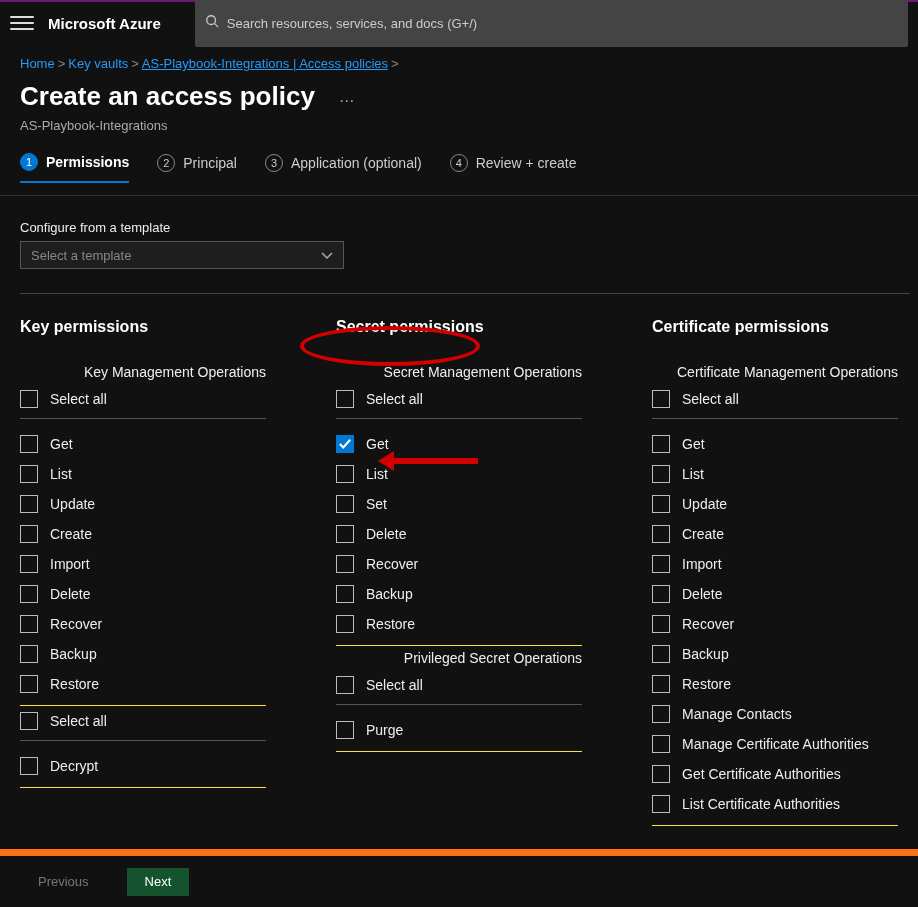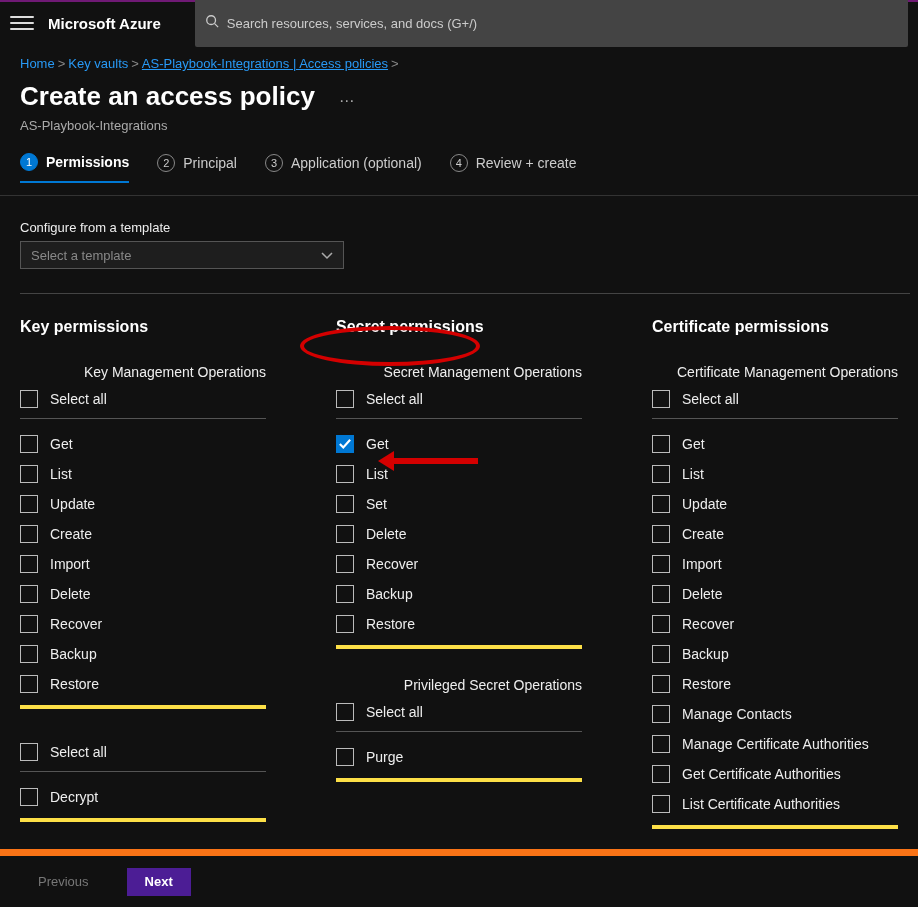--- a/index.html
+++ b/index.html
@@ -42,39 +42,39 @@
   .tmpl-label { font-size: 13px; color: #eee; margin-bottom: 6px; }
   .tmpl-select { width: 324px; height: 28px; background: #1e1e1e; border: 1px solid #555; display: flex; align-items: center; justify-content: space-between; padding: 0 10px; color: #888; font-size: 13px; cursor: pointer; }
   .tmpl-select svg { width: 12px; height: 8px; }
   .section-divider { border-bottom: 1px solid #444; margin: 24px 0 0 0; width: 890px; }
 
   
   .perm-grid { display: flex; gap: 70px; padding-top: 24px; }
   .perm-col { width: 260px; }
   .perm-col h2 { font-size: 16px; font-weight: 700; color: #fff; margin-bottom: 28px; position: relative; }
   .group-head { font-size: 14px; color: #eee; margin-top: 4px; margin-bottom: 4px; text-align: right; }
-  .group-items { border-bottom: 4px solid #fde047; padding-bottom: 6px; margin-bottom: 28px; }
+  .group-items { border-bottom: 1px solid #fde047; padding-bottom: 6px; margin-bottom: 0; }
   .sel-wrap { border-bottom: 1px solid #555; padding-bottom: 4px; margin-bottom: 10px; }
   .chk-row { display: flex; align-items: center; gap: 12px; height: 30px; cursor: pointer; }
   .chk-box { width: 18px; height: 18px; border: 1px solid #bbb; background: transparent; display: flex; align-items: center; justify-content: center; }
   .chk-box.checked { background: #0078d4; border-color: #0078d4; }
   .chk-box.checked svg { width: 14px; height: 12px; }
   .chk-label { font-size: 14px; color: #eee; }
 
   
   .anno-ellipse { position: absolute; border: 4px solid #d40000; border-radius: 50%; pointer-events: none; }
   .anno-arrow { position: absolute; pointer-events: none; }
   .anno-arrow .shaft { position: absolute; height: 6px; background: #d40000; }
   .anno-arrow .head { position: absolute; width: 0; height: 0; border-top: 10px solid transparent; border-bottom: 10px solid transparent; border-right: 16px solid #d40000; }
 
   
   .footer { position: absolute; bottom: 0; left: 0; right: 0; height: 58px; border-top: 7px solid #f97316; background: #111; display: flex; align-items: center; padding: 0 20px; gap: 20px; }
   .btn { height: 28px; padding: 0 18px; font-size: 13px; display: flex; align-items: center; border: none; cursor: pointer; }
   .btn-prev { background: transparent; color: #777; }
-  .btn-next { background: #4c1d95; color: #fff; font-weight: 700; }
+  .btn-next { background: #14532d; color: #fff; font-weight: 400; }
 </style>
 </head>
 <body>
 
 <div class="topbar">
   <div class="hamburger">
     <span></span>
       <span></span>
       <span></span>
   </div>

